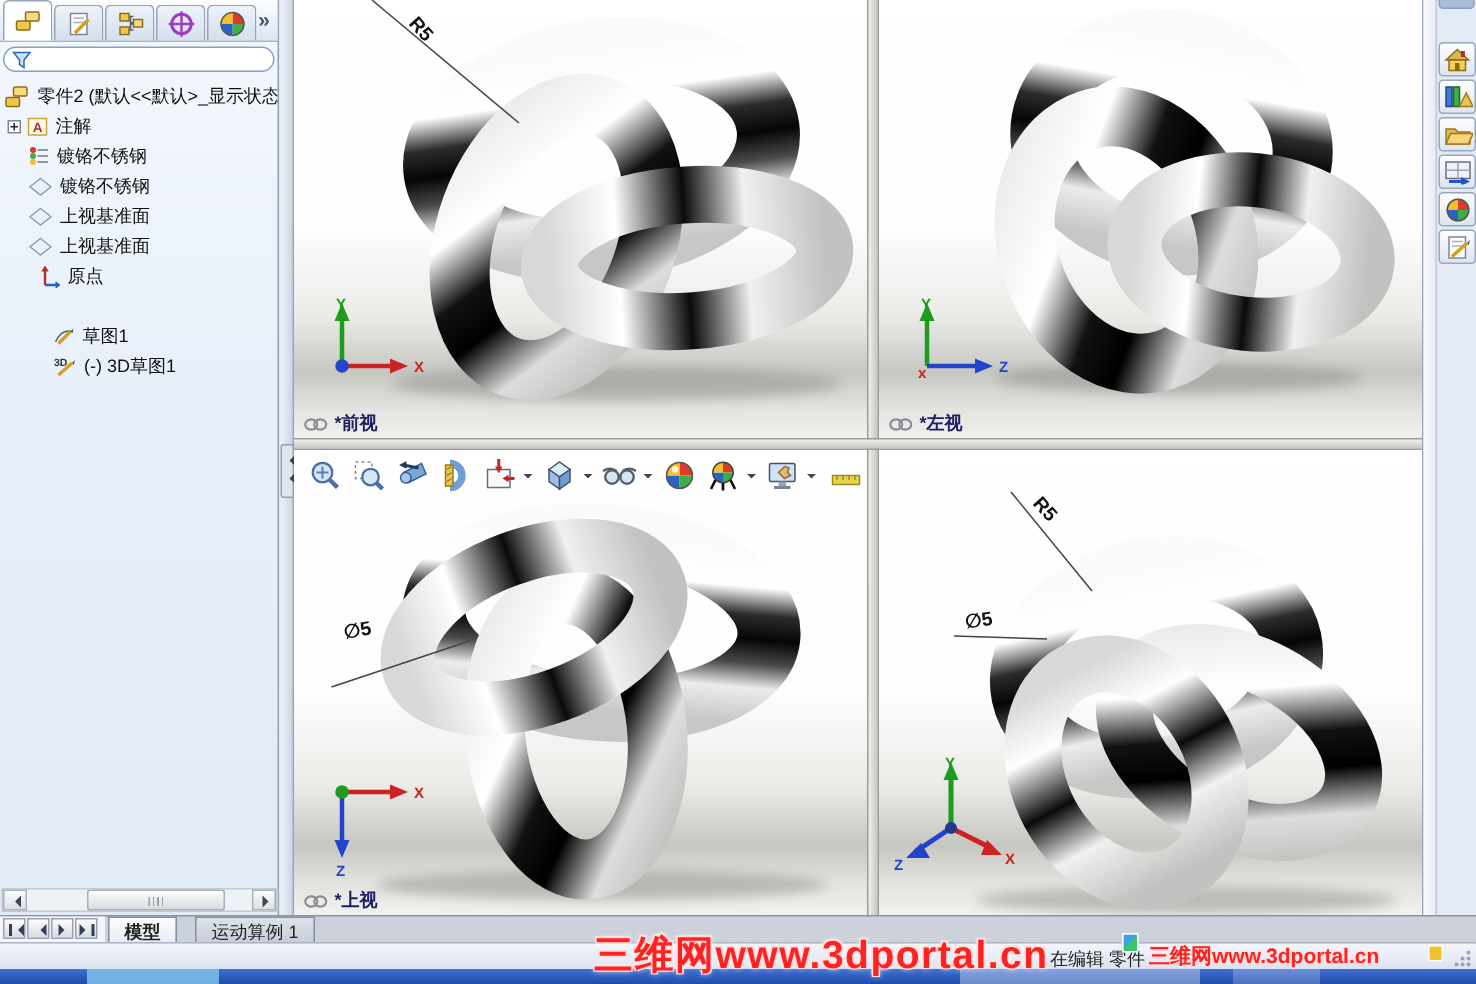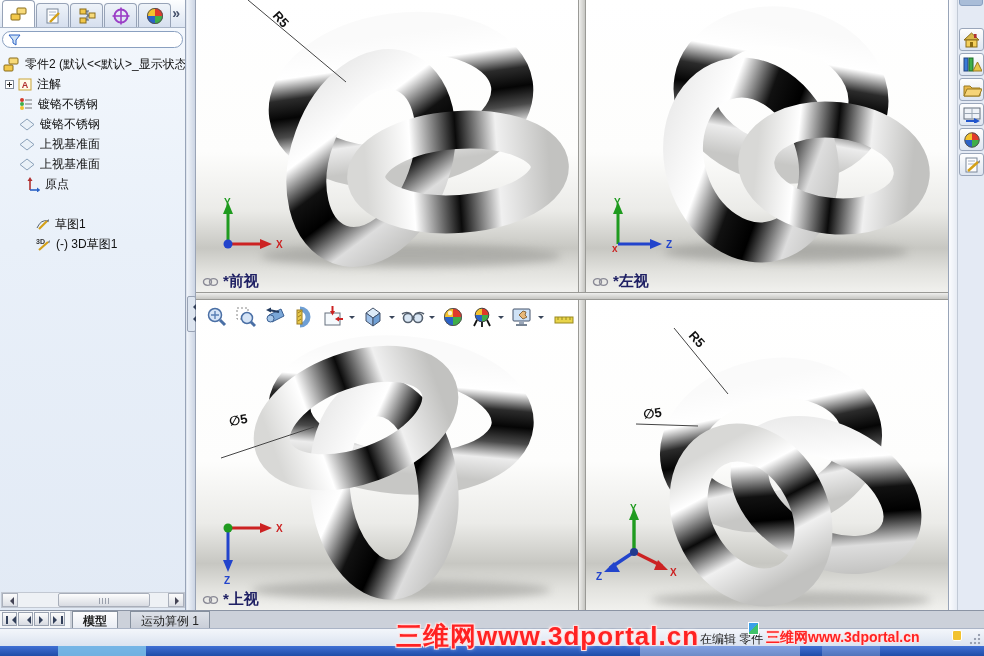--- a/index.html
+++ b/index.html
@@ -59,21 +59,21 @@
   .hsplit { position:absolute; left:0; top:292px; width:752px; height:8px;
     background:linear-gradient(#efefed,#c6c6c2); border-top:1px solid #9a9a96; border-bottom:1px solid #9a9a96; }
   .vp { position:absolute; overflow:hidden;
     background:linear-gradient(180deg,#ffffff 0%,#fefefd 50%,#ececе9 70%,#ececeа 72%,#c9c9c4 85%,#e2e2de 93%,#f1f1ee 100%); }
   .vp { background:linear-gradient(180deg,#ffffff 0%,#fdfdfc 52%,#ebebe8 72%,#c7c7c2 85%,#e2e2de 93%,#f1f1ee 100%); }
   .q1 { left:0; top:0; width:382px; height:292px; }
   .q2 { left:390px; top:0; width:362px; height:292px; }
   .q3 { left:0; top:300px; width:382px; height:310px; }
   .q4 { left:390px; top:300px; width:362px; height:310px; }
   .vplabel { position:absolute; left:6px; bottom:1px; display:flex; align-items:center; gap:4px;
-    font-weight:bold; color:#1f2064; font-size:15px; }
+    font-weight:bold; color:#1f2064; font-size:12px; }
   .dimtext { font-size:13px; font-weight:600; fill:#111; }
   .axlabel { font-size:10px; font-weight:bold; }
 
   
   .hud { position:absolute; left:8px; top:2px; height:30px; display:flex; align-items:center; gap:3px; }
   .hicon { width:26px; height:26px; display:flex; align-items:center; justify-content:center; border-radius:3px; }
   .dd { width:0; height:0; border:3px solid transparent; border-top-color:#3a465a; margin:3px 2px 0 0; }
   .hud-ruler { position:absolute; left:358px; top:14px; }
 
   

